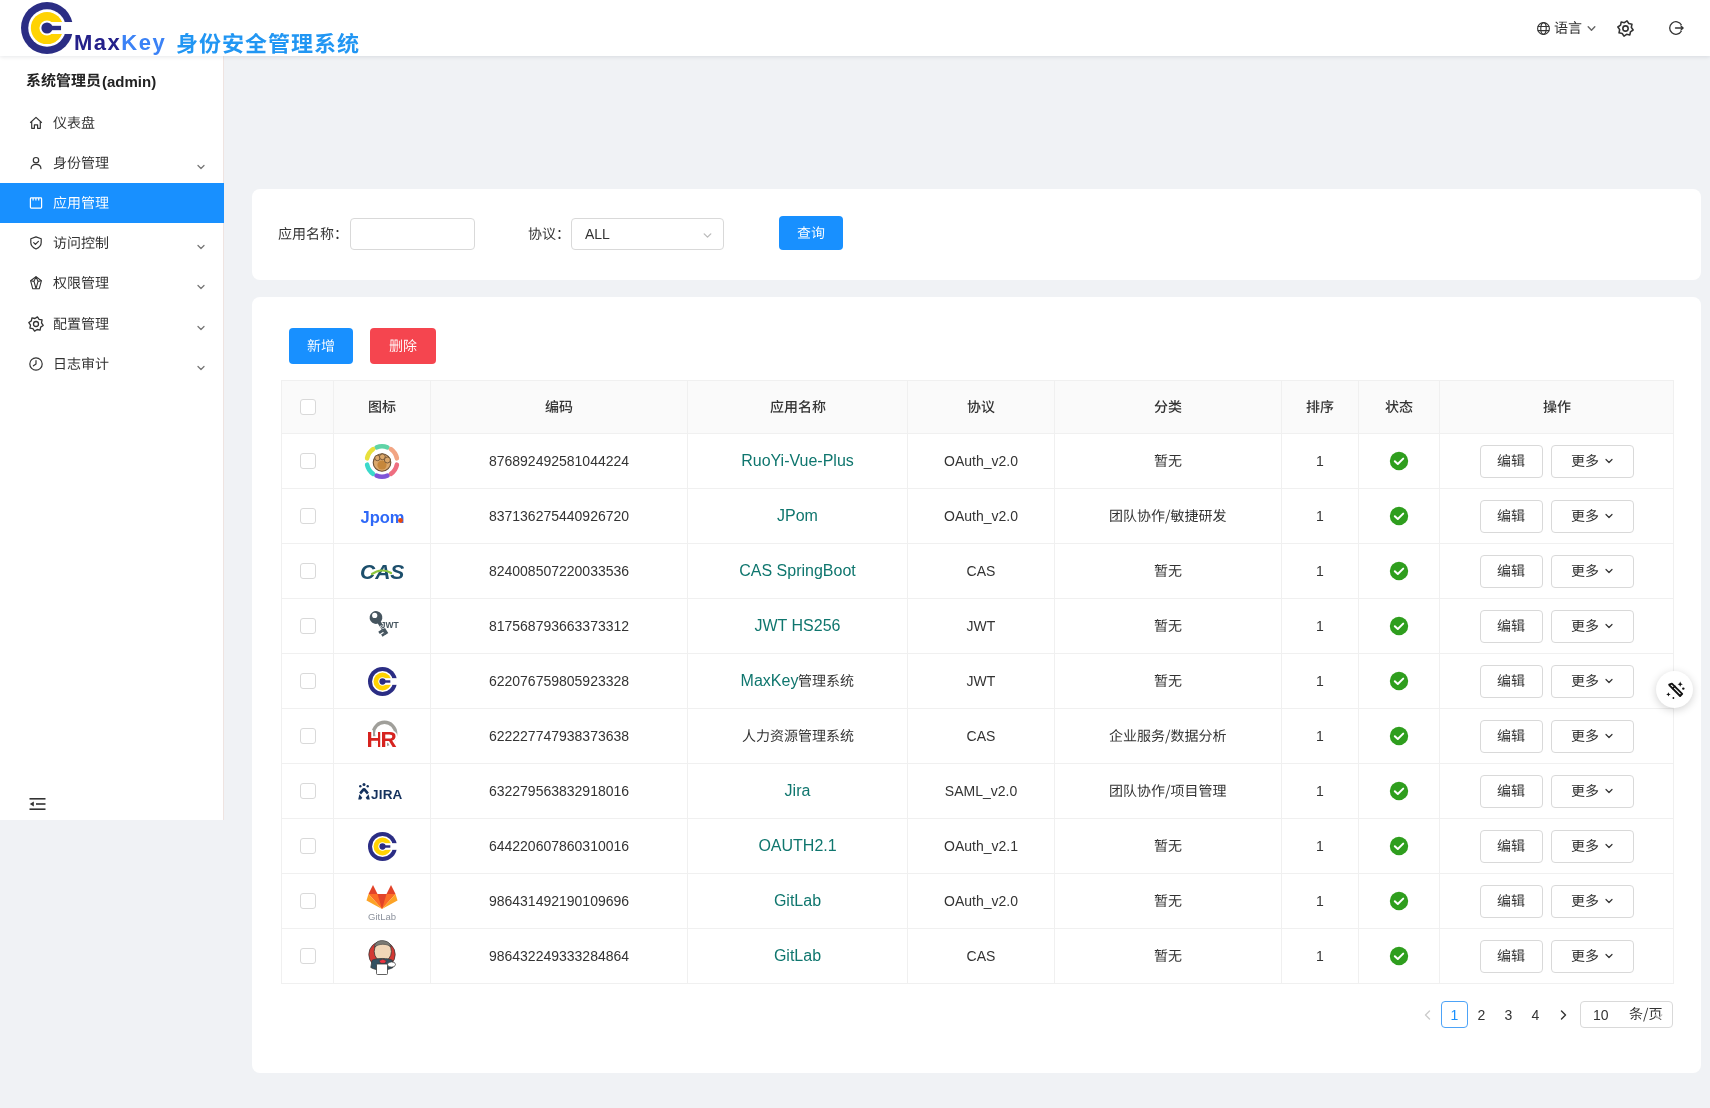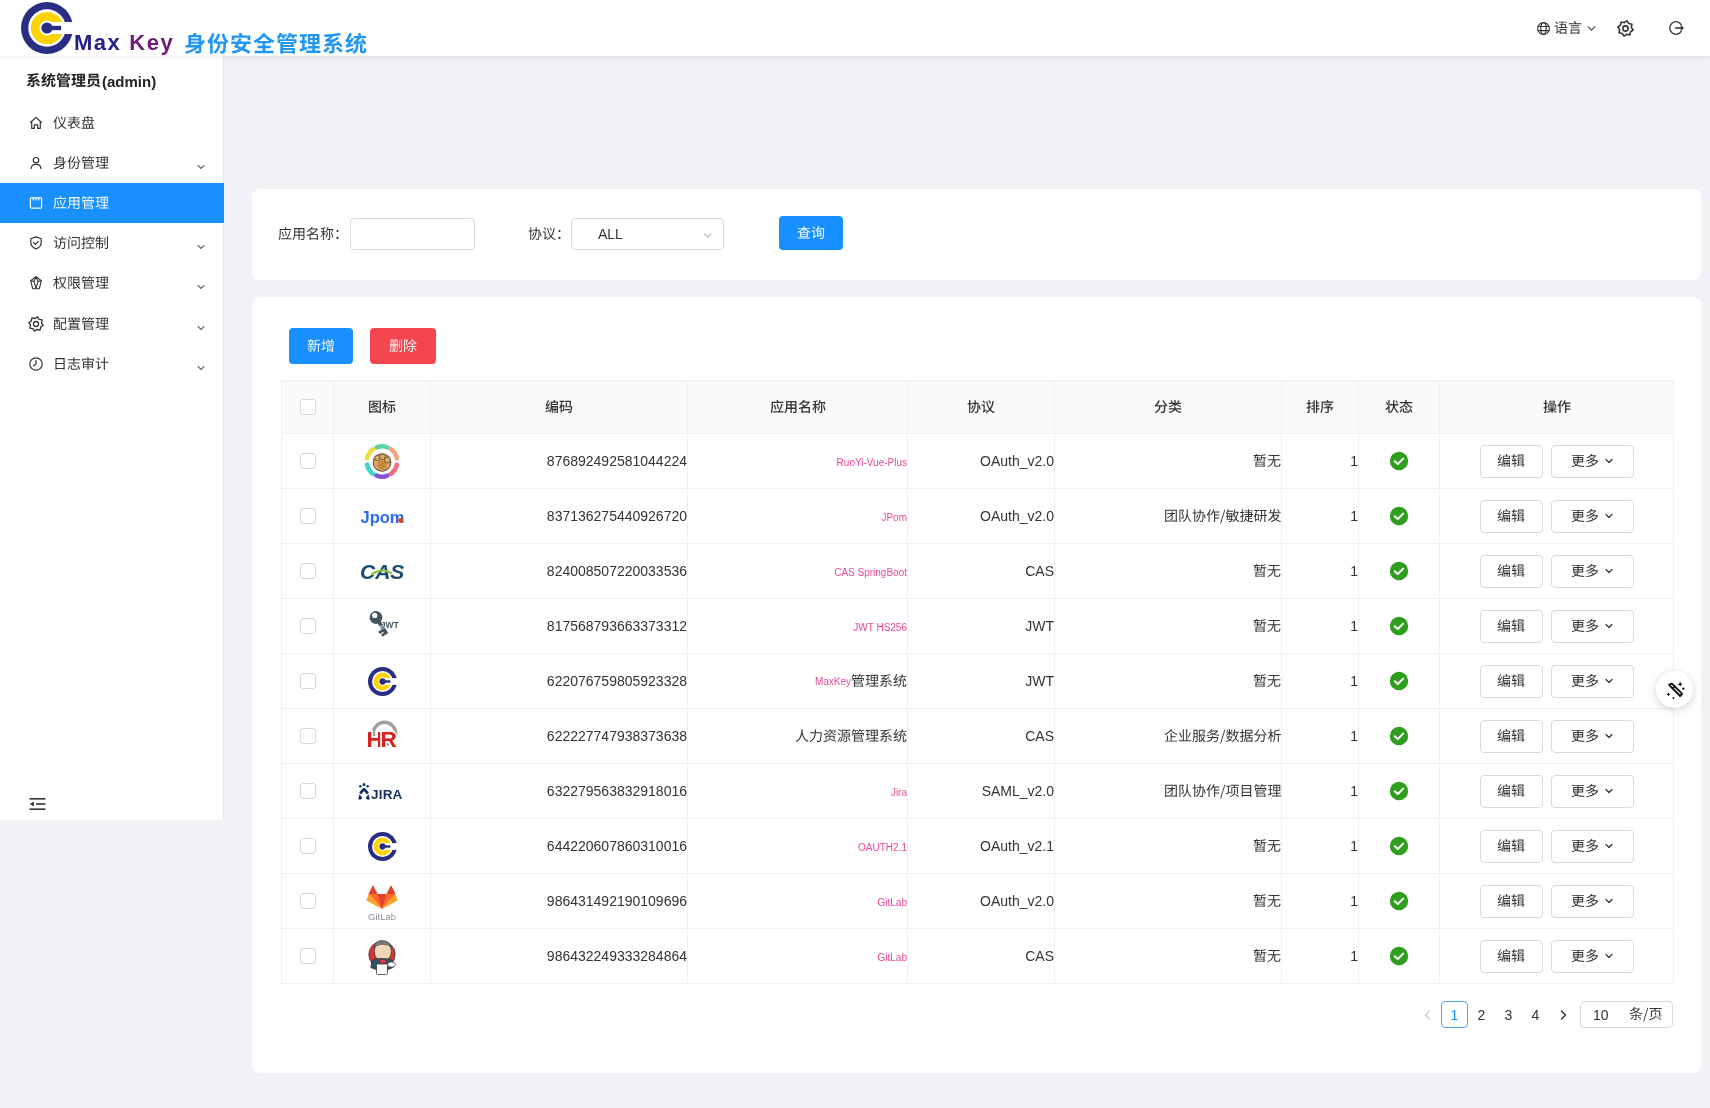--- a/index.html
+++ b/index.html
@@ -3,21 +3,21 @@
 *{margin:0;padding:0;box-sizing:border-box;}
 html,body{width:1710px;height:1108px;overflow:hidden;background:#f0f2f5;font-family:"Liberation Sans",sans-serif;}
 #app{position:relative;width:1710px;height:1108px;}
 svg.ct{display:block;}
 .abs{position:absolute;}
 
 #hdr{position:absolute;left:0;top:0;width:1710px;height:56px;background:#fff;box-shadow:0 1px 4px rgba(0,21,41,.10);z-index:5;}
 #hdr .logo{position:absolute;left:21px;top:2px;}
 #hdr .brand{position:absolute;left:74px;top:0;height:56px;display:flex;align-items:flex-end;}
 .bmax{font-weight:bold;font-size:22px;color:#24208a;letter-spacing:1.5px;}
-.bkey{font-weight:bold;font-size:22px;color:#701a75;letter-spacing:1.5px;margin-left:8px;}
+.bkey{font-weight:bold;font-size:22px;color:#3b82f6;letter-spacing:1.5px;}
 #hdr .right{position:absolute;right:26px;top:0;height:56px;display:flex;align-items:center;}
 
 #side{position:absolute;left:0;top:56px;width:224px;height:764px;background:#fff;border-right:1px solid #efe4e1;z-index:2;}
 #side .usr{position:absolute;left:26px;top:17px;display:flex;align-items:flex-start;}
 #side .usr .lat{font-weight:bold;font-size:15px;color:#222;margin-left:1px;}
 .mi{position:absolute;left:0;width:224px;height:40px;display:flex;align-items:center;padding-left:28px;}
 .mi svg{flex:none;}
 .mi .ml{margin-left:9px;display:flex;}
 .mi .mchev{position:absolute;right:18px;top:15px;}
 .mi.sel{background:#1890ff;}
@@ -27,51 +27,51 @@
 #bc{position:absolute;left:28px;top:16px;height:22px;display:flex;align-items:center;font-size:14px;color:#999;}
 #bc .sep{margin:0 12px;color:#999;}
 #ptitle{position:absolute;left:28px;top:59px;}
 
 .card{position:absolute;background:#fff;border-radius:8px;}
 #scard{left:252px;top:189px;width:1449px;height:91px;}
 #tcard{left:252px;top:297px;width:1449px;height:776px;}
 
 .frow{position:absolute;top:29px;height:32px;display:flex;align-items:center;}
 .inp{width:125px;height:32px;border:1px solid #d9d9d9;border-radius:4px;background:#fff;}
-.slct{width:153px;height:32px;border:1px solid #d9d9d9;border-radius:4px;background:#fff;position:relative;display:flex;align-items:center;padding-left:26px;font-size:14px;color:#333;}
+.slct{width:153px;height:32px;border:1px solid #d9d9d9;border-radius:4px;background:#fff;position:relative;display:flex;align-items:center;padding-left:13px;font-size:14px;color:#333;}
 .slct svg.cv{position:absolute;right:10px;top:11px;}
 .btn{height:36px;display:inline-flex;align-items:center;justify-content:center;border-radius:4px;font-size:14px;}
 .btn-blue{background:#1890ff;}
 .btn-red{background:#f5454f;}
 
 #tbl{position:absolute;left:29px;top:83px;border-collapse:collapse;table-layout:fixed;width:1392px;}
 #tbl th,#tbl td{border:1px solid #f0f0f0;font-size:14px;color:#333;font-weight:normal;overflow:hidden;}
 #tbl th{background:#fafafa;height:53px;}
 #tbl td{height:55px;background:#fff;}
-#tbl .c-l{text-align:right;}
+#tbl .c-l{text-align:center;}
 #tbl td.c-l > svg.ct, #tbl td.c-l > span{display:inline-block;vertical-align:middle;}
 th div.hc{display:flex;justify-content:center;}
 .c-cb,.c-ico,.c-st{text-align:center;}
 .c-cb > .cb, th > .cb{margin:0 auto;}
 .cb{display:block;width:16px;height:16px;border:1px solid #d9d9d9;border-radius:3px;background:#fff;}
 .c-ico svg{display:block;margin:0 auto;}
 .c-st svg{display:block;margin:0 auto;}
 .c-op{text-align:center;}
 .btn-edit,.btn-more{display:inline-flex;align-items:center;justify-content:center;height:33px;border:1px solid #d9d9d9;border-radius:4px;background:#fff;vertical-align:middle;}
 .btn-edit{width:63px;margin-right:8px;}
 .btn-more{width:83px;}
 .btn-more svg:last-child{margin-left:5px;}
 
 #pag{position:absolute;right:28px;top:704px;height:27px;display:flex;align-items:center;font-size:14px;color:#333;}
 .pitem{width:27px;height:27px;display:flex;align-items:center;justify-content:center;}
 .pnum{border-radius:4px;}
 .pact{border:1px solid #4da3f7;color:#1890ff;border-radius:4px;}
 #psel{width:93px;height:27px;border:1px solid #d9d9d9;border-radius:4px;display:flex;align-items:center;padding-left:12px;position:relative;margin-left:4px;}
 #psel svg.cv{position:absolute;right:8px;top:9px;}
-.lat{font-size:10px;color:#ec4899;}
+.lat{font-size:16px;color:#0f766e;}
 #float{position:absolute;left:1656px;top:671px;width:37px;height:37px;background:#fff;border-radius:50%;box-shadow:0 2px 8px rgba(0,0,0,.18);display:flex;align-items:center;justify-content:center;z-index:6;}
 </style></head><body>
 <div id="app">
 <div id="scard" class="card">
   <div class="frow" style="left:26px;">
         <svg class="ct" width="70.0" height="15" viewBox="0 0 70.0 15">
           <g fill="#333" transform="translate(0,11.9) scale(0.0140)">
             <use href="#r5e94"></use>
             <use href="#r7528" x="1000"></use>
             <use href="#r540d" x="2000"></use>

